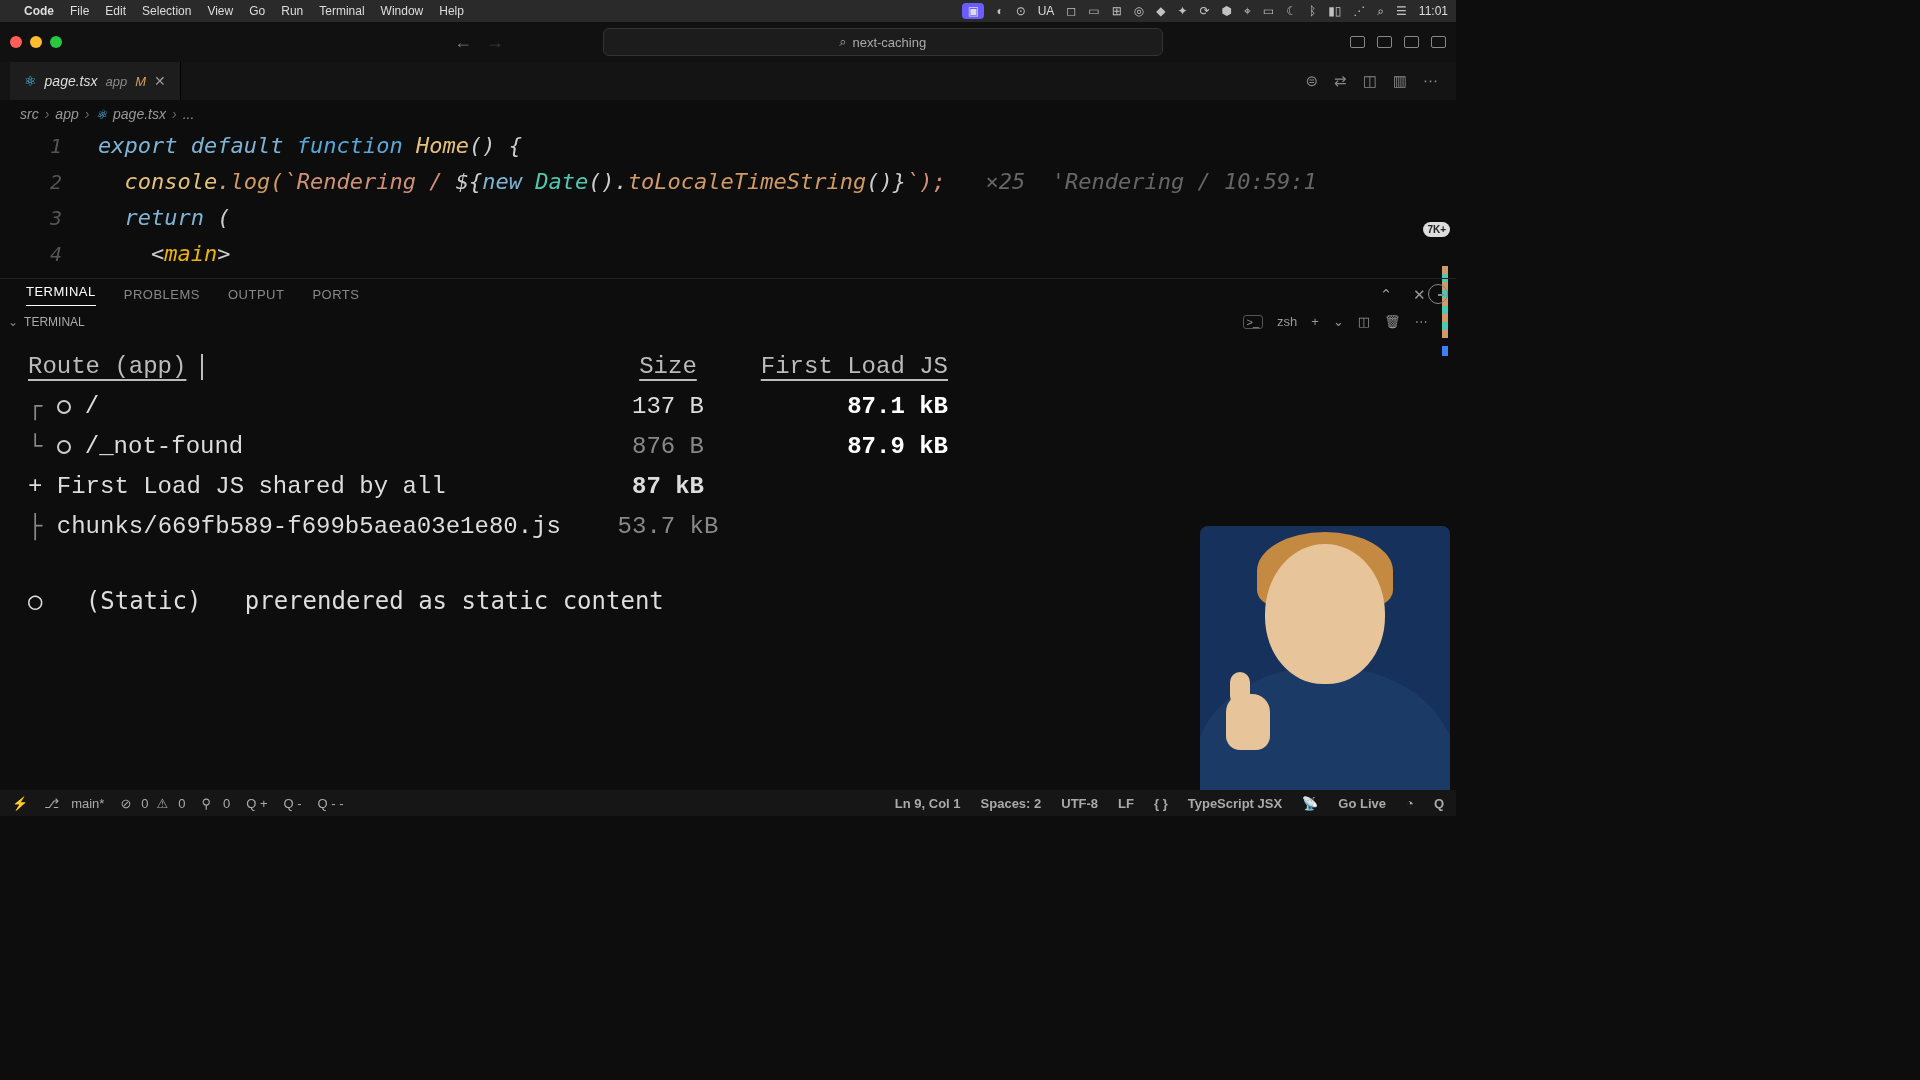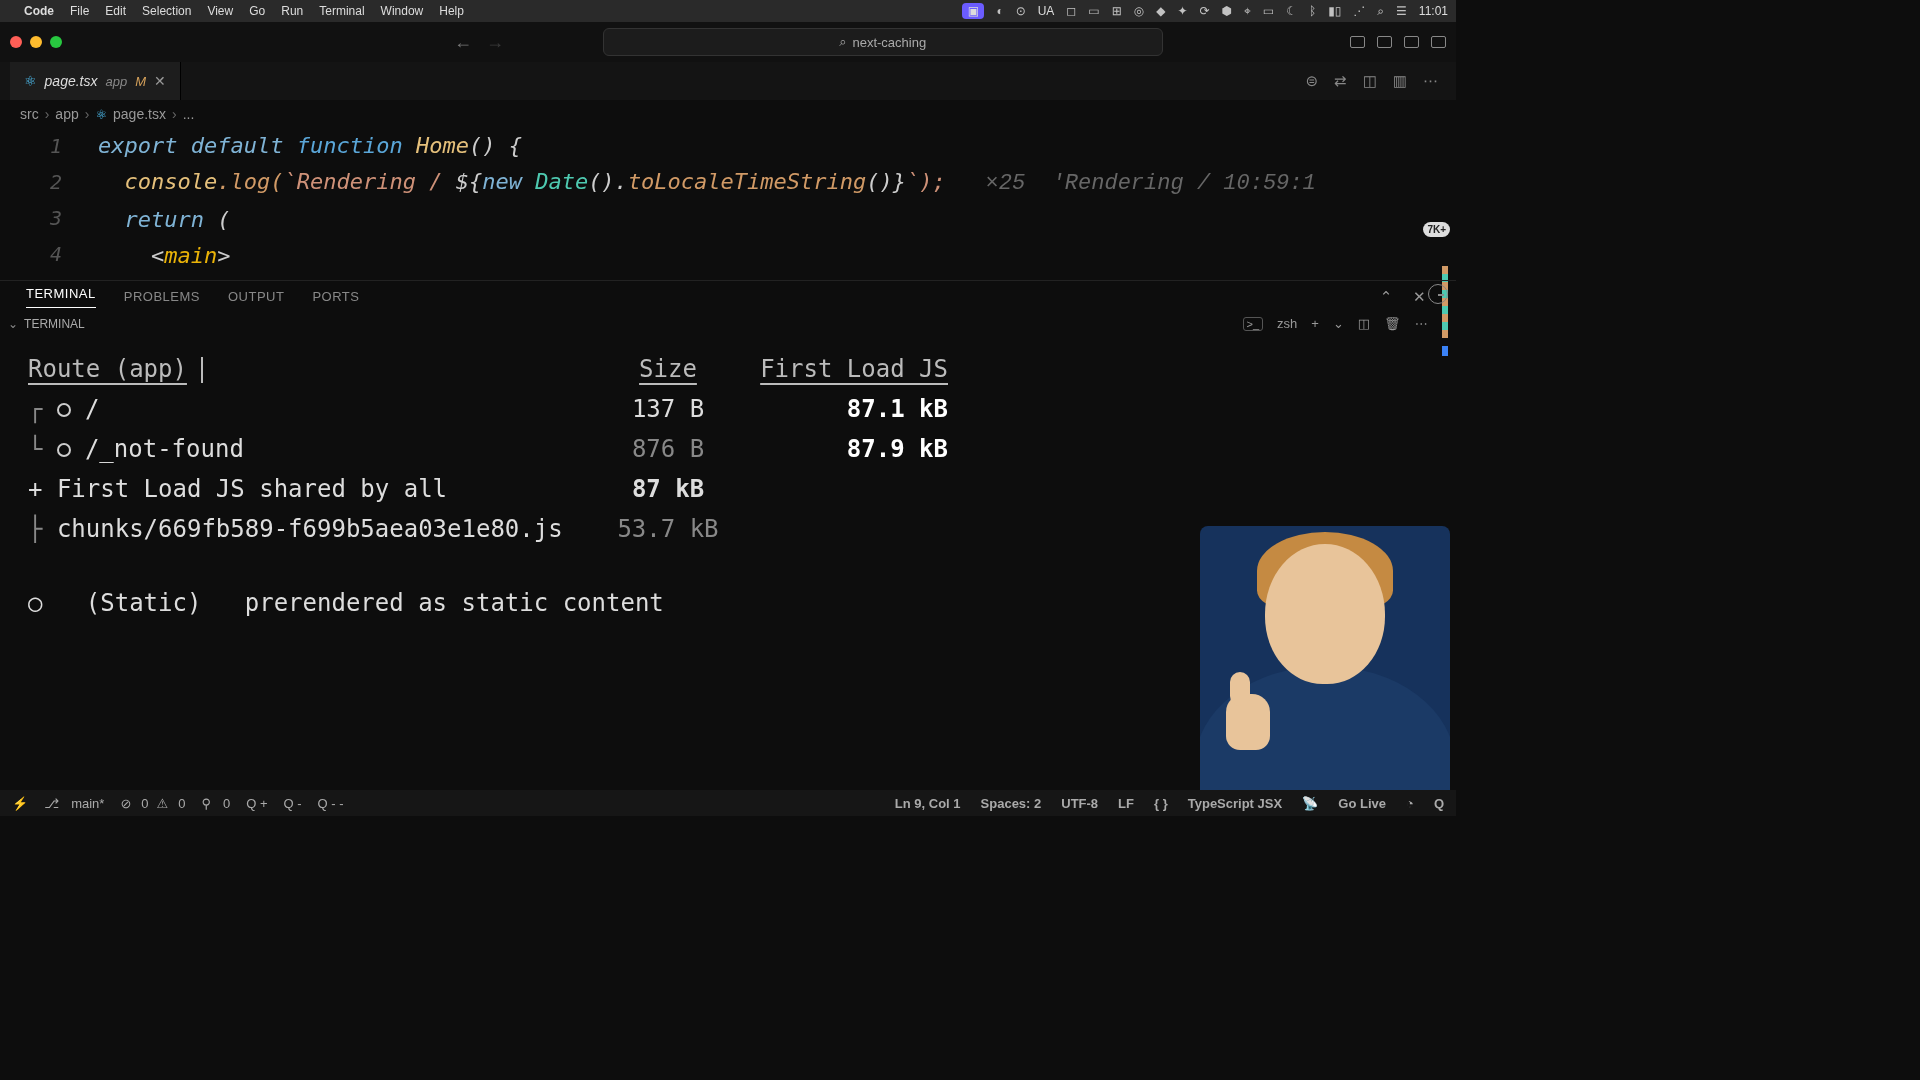--- a/index.html
+++ b/index.html
@@ -90,20 +90,21 @@
   .badge7k { position:absolute; right:6px; top:222px; background:#ddd; color:#222; font-size:10px; font-weight:700; padding:2px 4px; border-radius:8px;}
 
   
   .breadcrumb {
     height: 28px;
     display: flex; align-items: center;
     padding-left: 20px;
     font-size: 14px;
     color: #999;
     gap: 6px;
+    font-style: italic;
   }
   .breadcrumb .sep { color:#666; }
   .breadcrumb .react-icon{ color:#4fc3f7; font-size:13px;}
 
   
   .editor {
     font-family: "SF Mono", Menlo, monospace;
     font-size: 22px;
     padding-left: 40px;
     position: relative;
@@ -115,21 +116,21 @@
   .code { padding-left: 58px; white-space: pre; }
   .kw { color: #7fb3d5; }      
   .fn { color: #5aa6d8; font-style: italic;}
   .name { color: #e5c07b; font-style: italic;}
   .paren { color:#ccc; }
   .tpl { color:#ce9178;margin-top:36px;}
   .newkw{ color:#7fb3d5;}
   .cls{ color:#4ec9b0; font-style: italic;}
   .meth{ color:#d19a66; font-style: italic;}
   .tag{ color:#eab308; font-style: italic;}
-  .ghost { color:#666; font-style: italic; font-family: Liberation Mono, monospace;}
+  .ghost { color:#666; font-style: italic;}
   .hl-right { position:absolute; right:8px; top:138px; width:6px; height:72px; background: repeating-linear-gradient(#d19a66,#d19a66 8px,#4ec9b0 8px,#4ec9b0 16px);}
   .hl-blue { position:absolute; right:8px; top:218px; width:6px; height:10px; background:#3b82f6;}
   .circleclock{ position:absolute; right:8px; top:156px; width:20px;height:20px;border:1.5px solid #888;border-radius:50%; display:flex;align-items:center;justify-content:center;font-size:10px;color:#888;}
   .circleclock::after{content:"";position:absolute;width:6px;height:1.5px;background:#888;top:9px;left:9px;}
 
   
   .paneltabs {
     display:flex; margin-top:6px; padding-left:26px; gap:28px;
     font-size:13px; letter-spacing:.5px; color:#888;
     border-top:1px solid #222;
@@ -149,21 +150,21 @@
   
   .terminal {
     font-family: "SF Mono", Menlo, monospace;
     font-size: 24px;
     padding: 14px 24px 0 28px;
     color:#ddd;
     line-height:40px;
   }
   .terminal .hdr { color:#bbb; text-decoration: underline; text-underline-offset: 6px;}
   .terminal table { border-collapse: collapse; }
-  .terminal td { padding:0; vertical-align: top;}
+  .terminal td { padding:0; vertical-align: top; font-family: Liberation Mono, monospace;}
   .col-route{ width:560px;}
   .col-size{ width:160px; text-align:center;}
   .col-first{ width:200px; text-align:right;}
   .circ { display:inline-block; width:14px;height:14px;border:2px solid #ccc; border-radius:50%; margin-right:14px; vertical-align:middle;}
   .tree-l{ color:#888;}
   .dim { color:#888;}
   .bold { font-weight:700; color:#fff;}
   .cursor { display:inline-block; width:2px; height:26px; background:#bbb; vertical-align:middle;}
 
   

